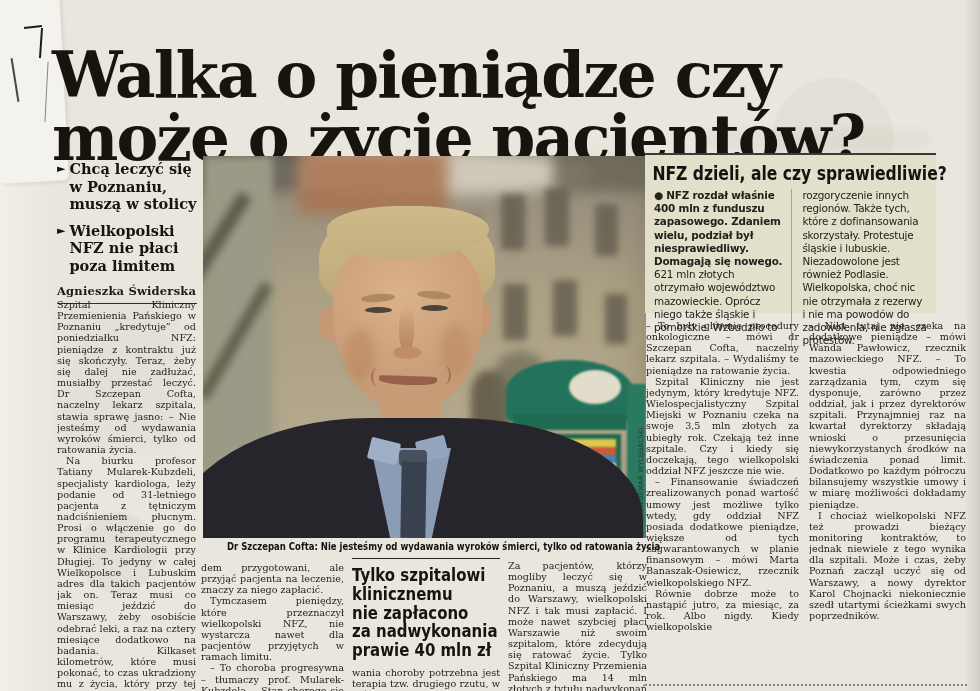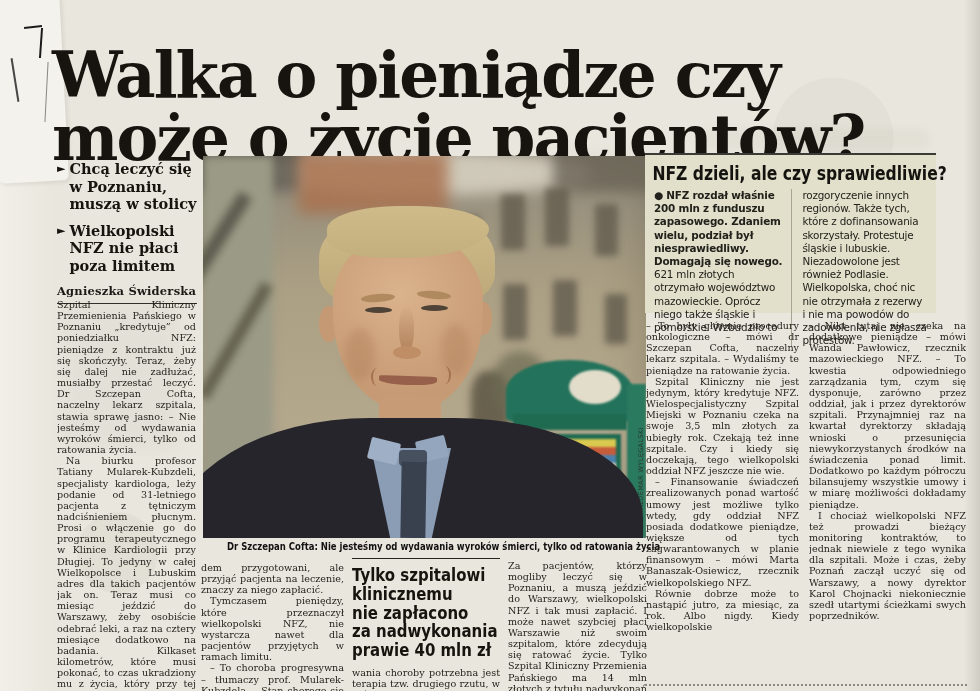--- a/index.html
+++ b/index.html
@@ -253,21 +253,21 @@
   </section>
 
   <section class="bodycol col4">
     <p>Za pacjentów, którzy mogliby leczyć się w Poznaniu, a muszą jeździć do Warszawy, wielkopolski NFZ i tak musi zapłacić. I może nawet szybciej płaci Warszawie niż swoim szpitalom, które zdecydują się ratować życie. Tylko Szpital Kliniczny Przemienia Pańskiego ma 14 mln złotych z tytułu nadwykonań za 2010 rok. Już wiadomo, że</p>
   </section>
 
   <aside class="nfzbox">
     <div class="title">NFZ dzieli, ale czy sprawiedliwie?</div>
     <div class="boxcols">
       <div class="boxcol left">
-        <span class="boxlead">● NFZ rozdał właśnie 200 mln z funduszu zapasowego. Zdaniem wielu, podział był niesprawiedliwy. Domagają się nowego.</span>
+        <span class="boxlead">● NFZ rozdał właśnie 400 mln z funduszu zapasowego. Zdaniem wielu, podział był niesprawiedliwy. Domagają się nowego.</span>
         <span>621 mln złotych otrzymało województwo mazowieckie. Oprócz niego także śląskie i pomorskie. Wzbudziło to</span>
       </div>
       <div class="boxcol right">rozgoryczenie innych regionów. Także tych, które z dofinansowania skorzystały. Protestuje śląskie i lubuskie. Niezadowolone jest również Podlasie. Wielkopolska, choć nic nie otrzymała z rezerwy i nie ma powodów do zadowolenia, nie zgłasza protestów.</div>
     </div>
   </aside>
 
   <section class="bodycol col5">
     <p>– To były głównie procedury onkologiczne – mówi dr Szczepan Cofta, naczelny lekarz szpitala. – Wydaliśmy te pieniądze na ratowanie życia.</p>
     <p>Szpital Kliniczny nie jest jedynym, który kredytuje NFZ. Wielospecjalistyczny Szpital Miejski w Poznaniu czeka na swoje 3,5 mln złotych za ubiegły rok. Czekają też inne szpitale. Czy i kiedy się doczekają, tego wielkopolski oddział NFZ jeszcze nie wie.</p>
     <p>– Finansowanie świadczeń zrealizowanych ponad wartość umowy jest możliwe tylko wtedy, gdy oddział NFZ posiada dodatkowe pieniądze, większe od tych zagwarantowanych w planie finansowym – mówi Marta Banaszak-Osiewicz, rzecznik wielkopolskiego NFZ.</p>

